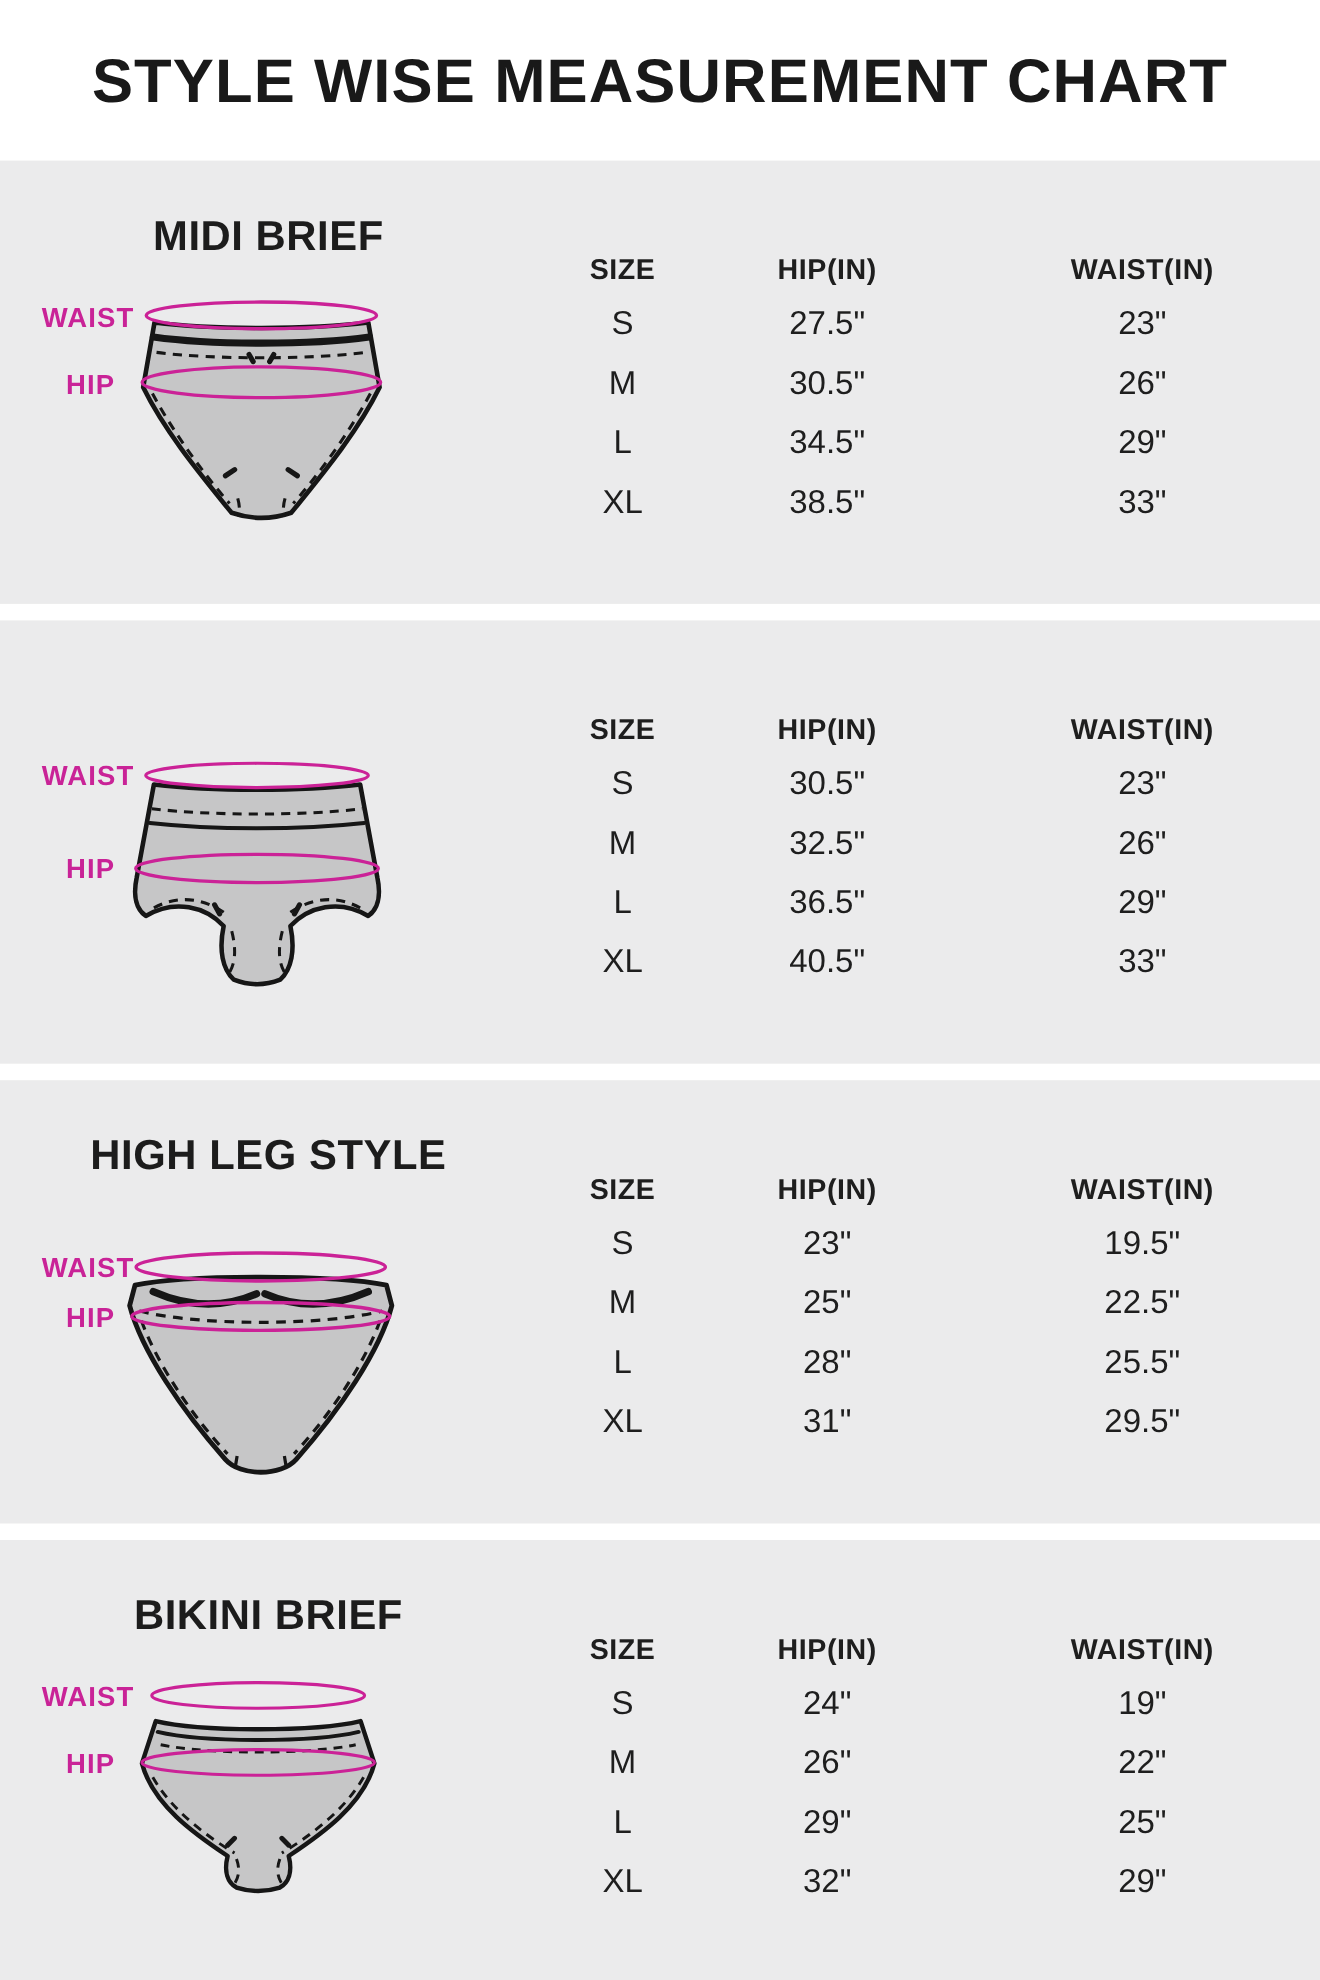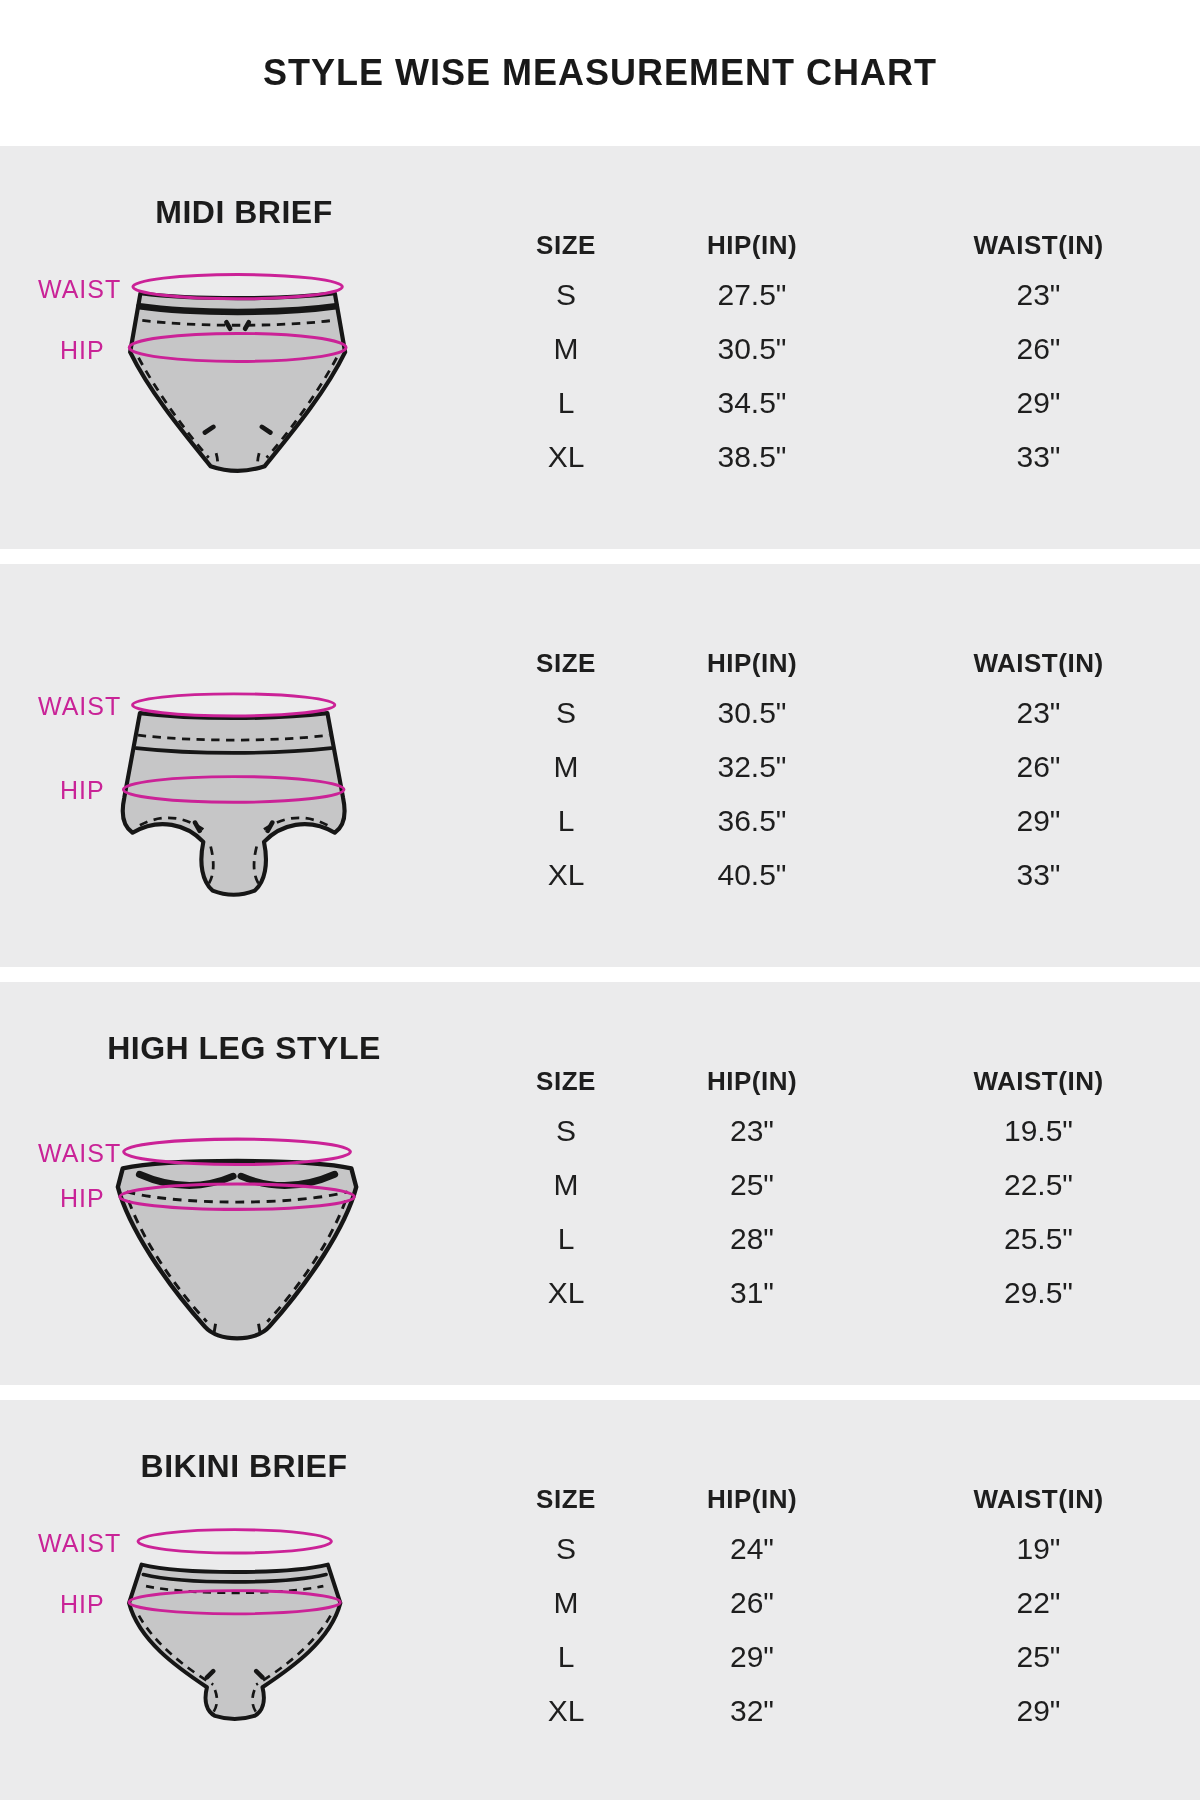--- a/index.html
+++ b/index.html
@@ -1,29 +1,29 @@
 <!DOCTYPE html>
 <html><head>
 <meta charset="utf-8">
 <style>
   * { margin:0; padding:0; box-sizing:border-box; }
   html,body { width:1200px; background:#ffffff; }
   body { height:1800px; font-family:"Liberation Sans", sans-serif; color:#1e1e1e; overflow:hidden; }
 
   .page-title { height:146px; display:flex; align-items:center; justify-content:center;
-                font-size:36px; font-weight:bold; letter-spacing:1px; color:#191919; }
+                font-size:56px; font-weight:bold; letter-spacing:1px; color:#191919; }
 
   .panel { position:relative; height:403px; background:#ebebec; margin-bottom:15px; overflow:hidden; }
   .panel.s3 { height:504px; margin-bottom:0; }
 
   .panel-title { position:absolute; top:48px; left:14px; width:460px; text-align:center;
-                 font-size:32px; font-weight:bold; letter-spacing:0.5px; color:#1c1c1c; }
+                 font-size:38px; font-weight:bold; letter-spacing:0.5px; color:#1c1c1c; }
 
   .illus { position:absolute; inset:0; width:470px; }
-  .mlabel { position:absolute; font-size:25px; font-weight:normal; letter-spacing:1px; color:#c92397; }
+  .mlabel { position:absolute; font-size:25px; font-weight:bold; letter-spacing:1px; color:#c92397; }
 
   svg.garment { position:absolute; }
   .g-body  { fill:#c6c6c7; stroke:#161616; stroke-width:4.5; stroke-linejoin:round; }
   .g-line  { fill:none; stroke:#161616; stroke-width:4; stroke-linecap:round; }
   .g-thick { fill:none; stroke:#161616; stroke-width:7; stroke-linecap:round; }
   .g-mark  { fill:none; stroke:#161616; stroke-width:5; stroke-linecap:round; }
   .g-dash  { fill:none; stroke:#161616; stroke-width:3; stroke-dasharray:9 7; }
   .g-pink  { fill:none; stroke:#cb2297; stroke-width:3.2; }
 
   

